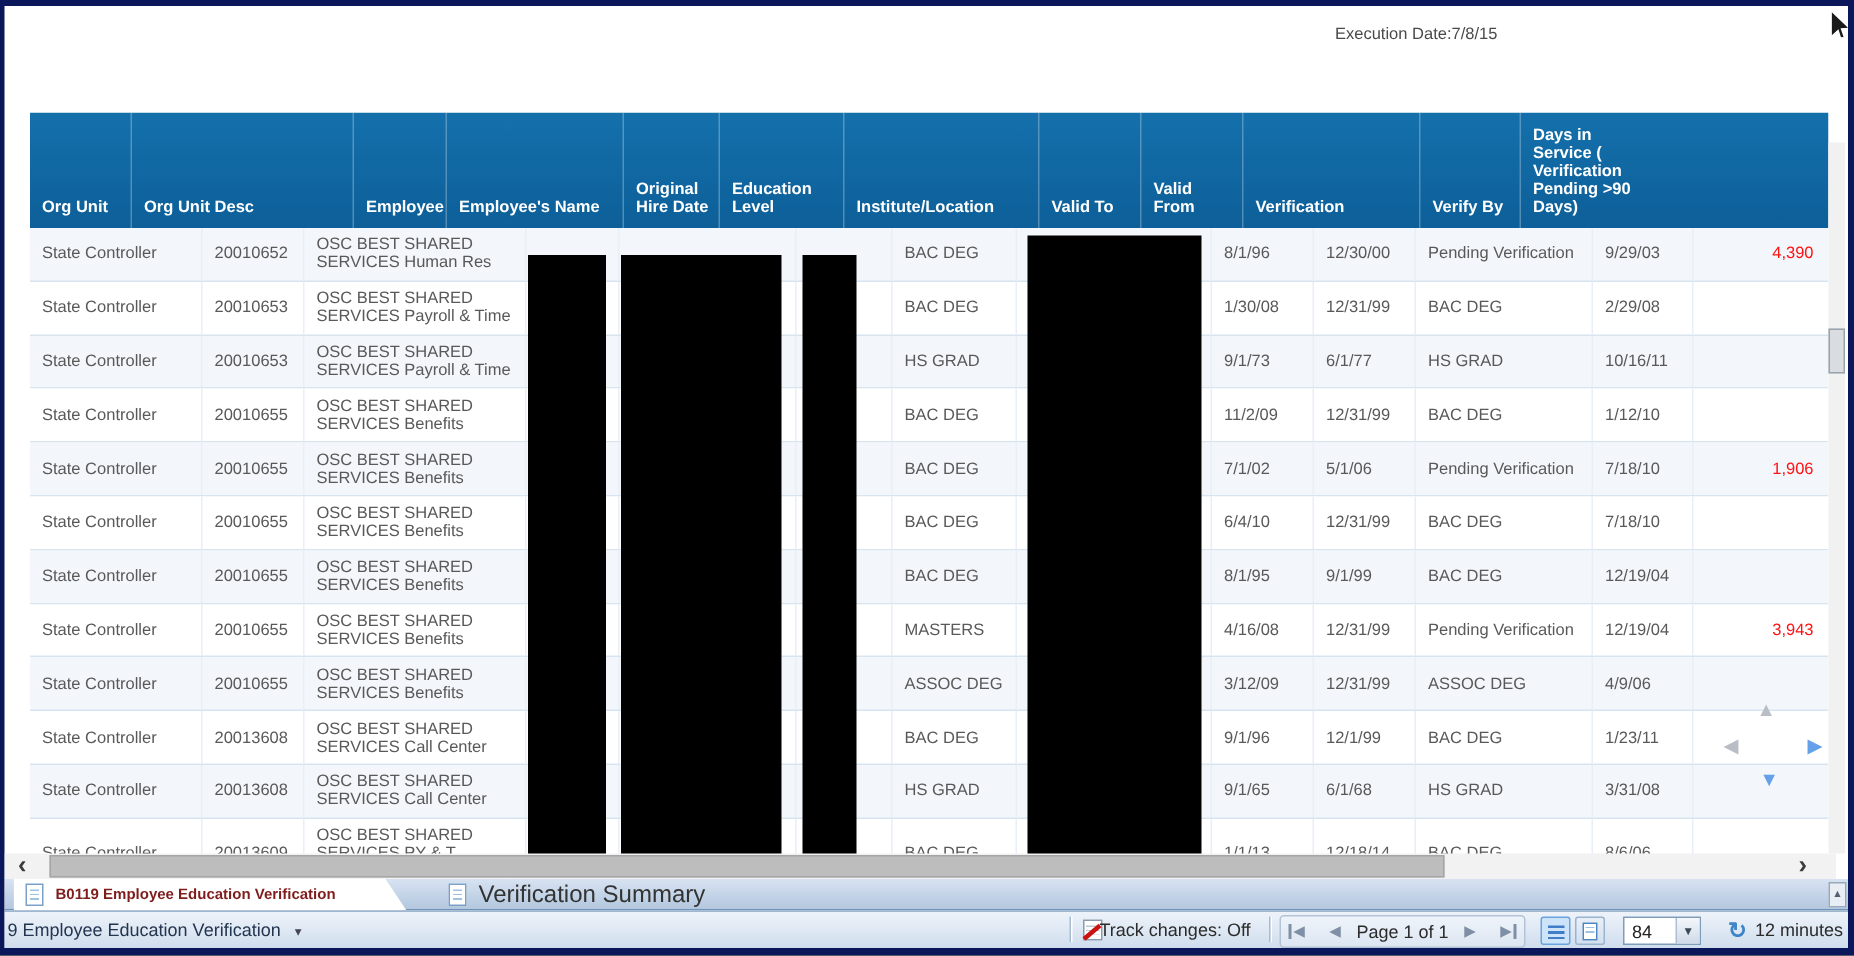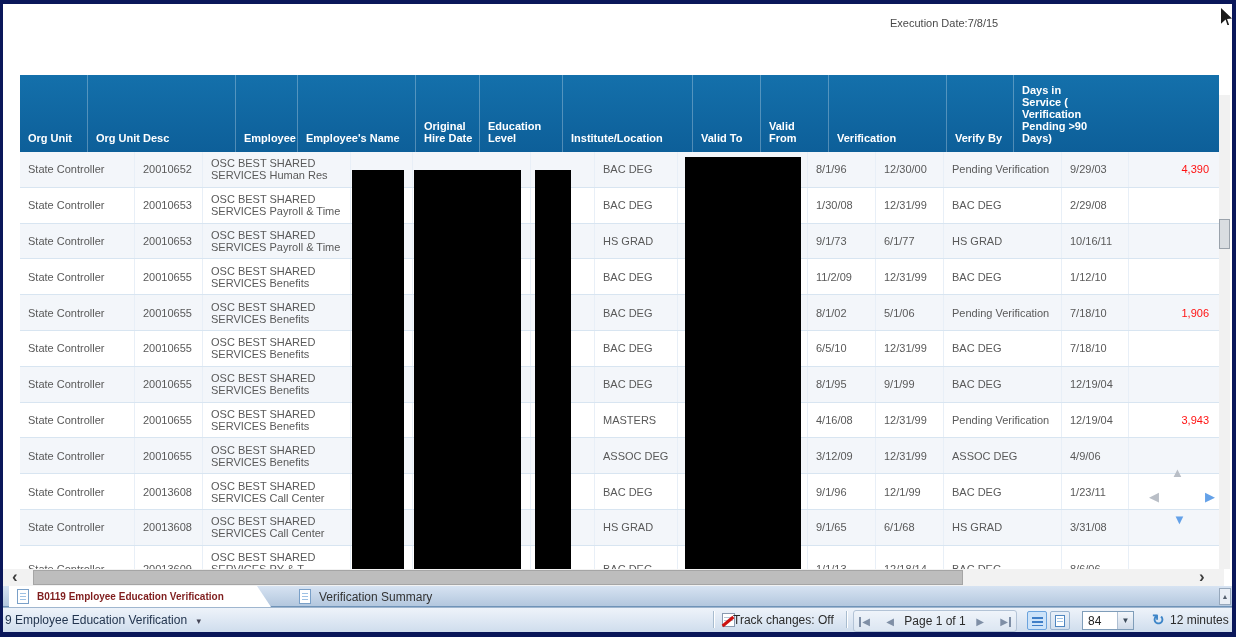--- a/index.html
+++ b/index.html
@@ -47,21 +47,21 @@
   .hscroll .chev{position:absolute;top:-2px;font-size:17px;font-weight:bold;color:#3c3c3c;cursor:pointer;}
   .hthumb{position:absolute;left:30px;top:1px;width:930px;height:15px;background:#bdbdbd;border:1px solid #a5a5a5;box-sizing:border-box;cursor:pointer;}
 
   
   .tabbar{position:absolute;left:0;top:582px;width:1229px;height:21px;
     background:linear-gradient(180deg,#d7e3f2 0%,#b3c7de 100%);border-bottom:1px solid #6f93b8;box-sizing:border-box;}
   .tab-active{position:absolute;left:6px;top:0px;width:262px;height:21px;background:#ffffff;
     clip-path:polygon(0 0,calc(100% - 14px) 0,100% 100%,0 100%);display:flex;align-items:center;cursor:pointer;}
   .tab-active .tab-label{font-size:10px;font-weight:bold;color:#7f1d1d;margin-left:8px;white-space:nowrap;}
   .tab-inactive{position:absolute;left:288px;top:0px;height:21px;display:flex;align-items:center;cursor:pointer;}
-  .tab-inactive .tab-label{font-size:12px;color:#333;margin-left:8px;white-space:nowrap;}
+  .tab-inactive .tab-label{font-size:16px;color:#333;margin-left:8px;white-space:nowrap;}
   .doc-icon{width:10px;height:13px;background:#fff;border:1px solid #7aa0c8;position:relative;margin-left:8px;flex:none;}
   .doc-icon::before{content:"";position:absolute;left:2px;right:2px;top:3px;height:8px;
     background:repeating-linear-gradient(to bottom,#9ec1e4 0 1px,transparent 1px 3px);}
   .tab-scrollbox{position:absolute;left:1216px;top:2px;width:12px;height:17px;background:#e9eef5;border:1px solid #97a8bc;box-sizing:border-box;font-size:7px;color:#55606e;text-align:center;line-height:15px;cursor:pointer;}
 
   
   .statusbar{position:absolute;left:0;top:603px;width:1229px;height:25px;
     background:linear-gradient(180deg,#eef3fa 0%,#cfdded 100%);border-top:1px solid #9fb6cf;box-sizing:border-box;font-size:12px;color:#2b2b2b;}
   .sb-item{position:absolute;top:5px;white-space:nowrap;}
   .sb-sep{position:absolute;top:3px;width:1px;height:17px;background:#a8bccf;box-shadow:1px 0 0 #ffffff;}
@@ -178,36 +178,36 @@
           </div>
           <div class="trow">
             <div class="td c0">State Controller</div>
             <div class="td c1">20010655</div>
             <div class="td c2">OSC BEST SHARED SERVICES Benefits</div>
             <div class="td c3"></div>
             <div class="td c4"></div>
             <div class="td c5"></div>
             <div class="td c6">BAC DEG</div>
             <div class="td c7"></div>
-            <div class="td c8">8/1/02</div>
+            <div class="td c8">7/1/02</div>
             <div class="td c9">5/1/06</div>
             <div class="td c10">Pending Verification</div>
             <div class="td c11">7/18/10</div>
             <div class="td c12">1,906</div>
           </div>
           <div class="trow">
             <div class="td c0">State Controller</div>
             <div class="td c1">20010655</div>
             <div class="td c2">OSC BEST SHARED SERVICES Benefits</div>
             <div class="td c3"></div>
             <div class="td c4"></div>
             <div class="td c5"></div>
             <div class="td c6">BAC DEG</div>
             <div class="td c7"></div>
-            <div class="td c8">6/5/10</div>
+            <div class="td c8">6/4/10</div>
             <div class="td c9">12/31/99</div>
             <div class="td c10">BAC DEG</div>
             <div class="td c11">7/18/10</div>
             <div class="td c12"></div>
           </div>
           <div class="trow">
             <div class="td c0">State Controller</div>
             <div class="td c1">20010655</div>
             <div class="td c2">OSC BEST SHARED SERVICES Benefits</div>
             <div class="td c3"></div>

